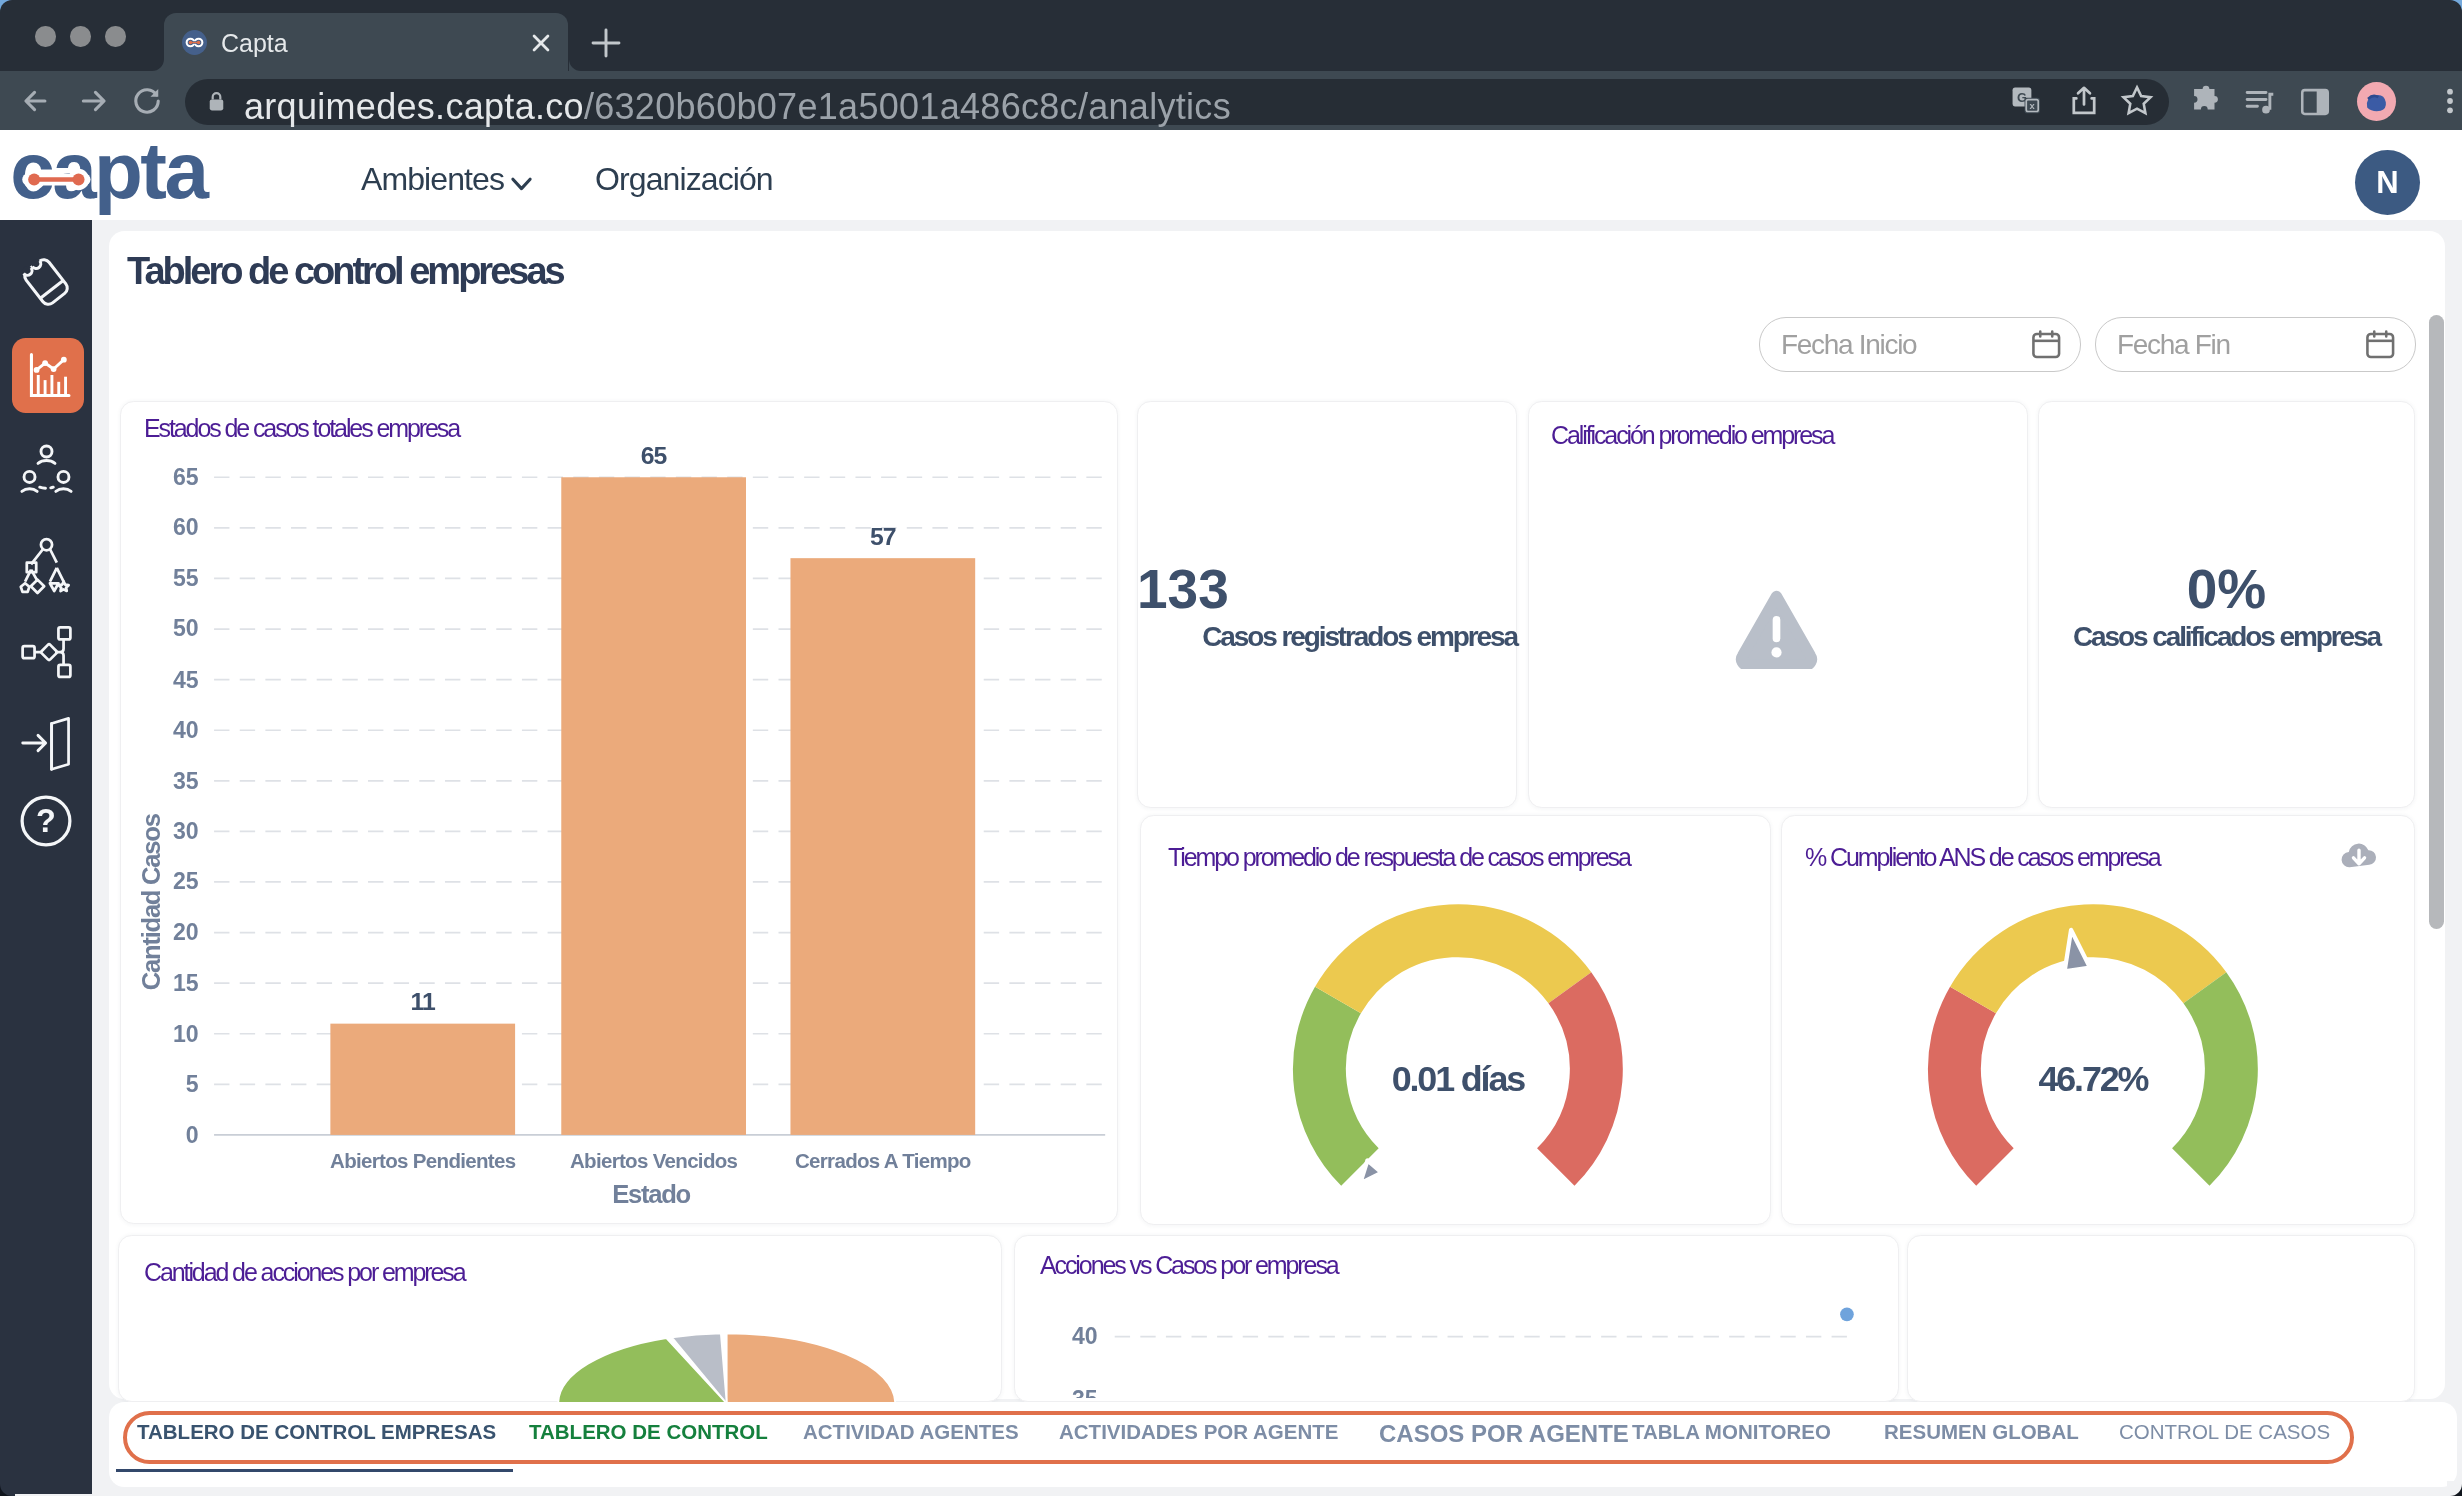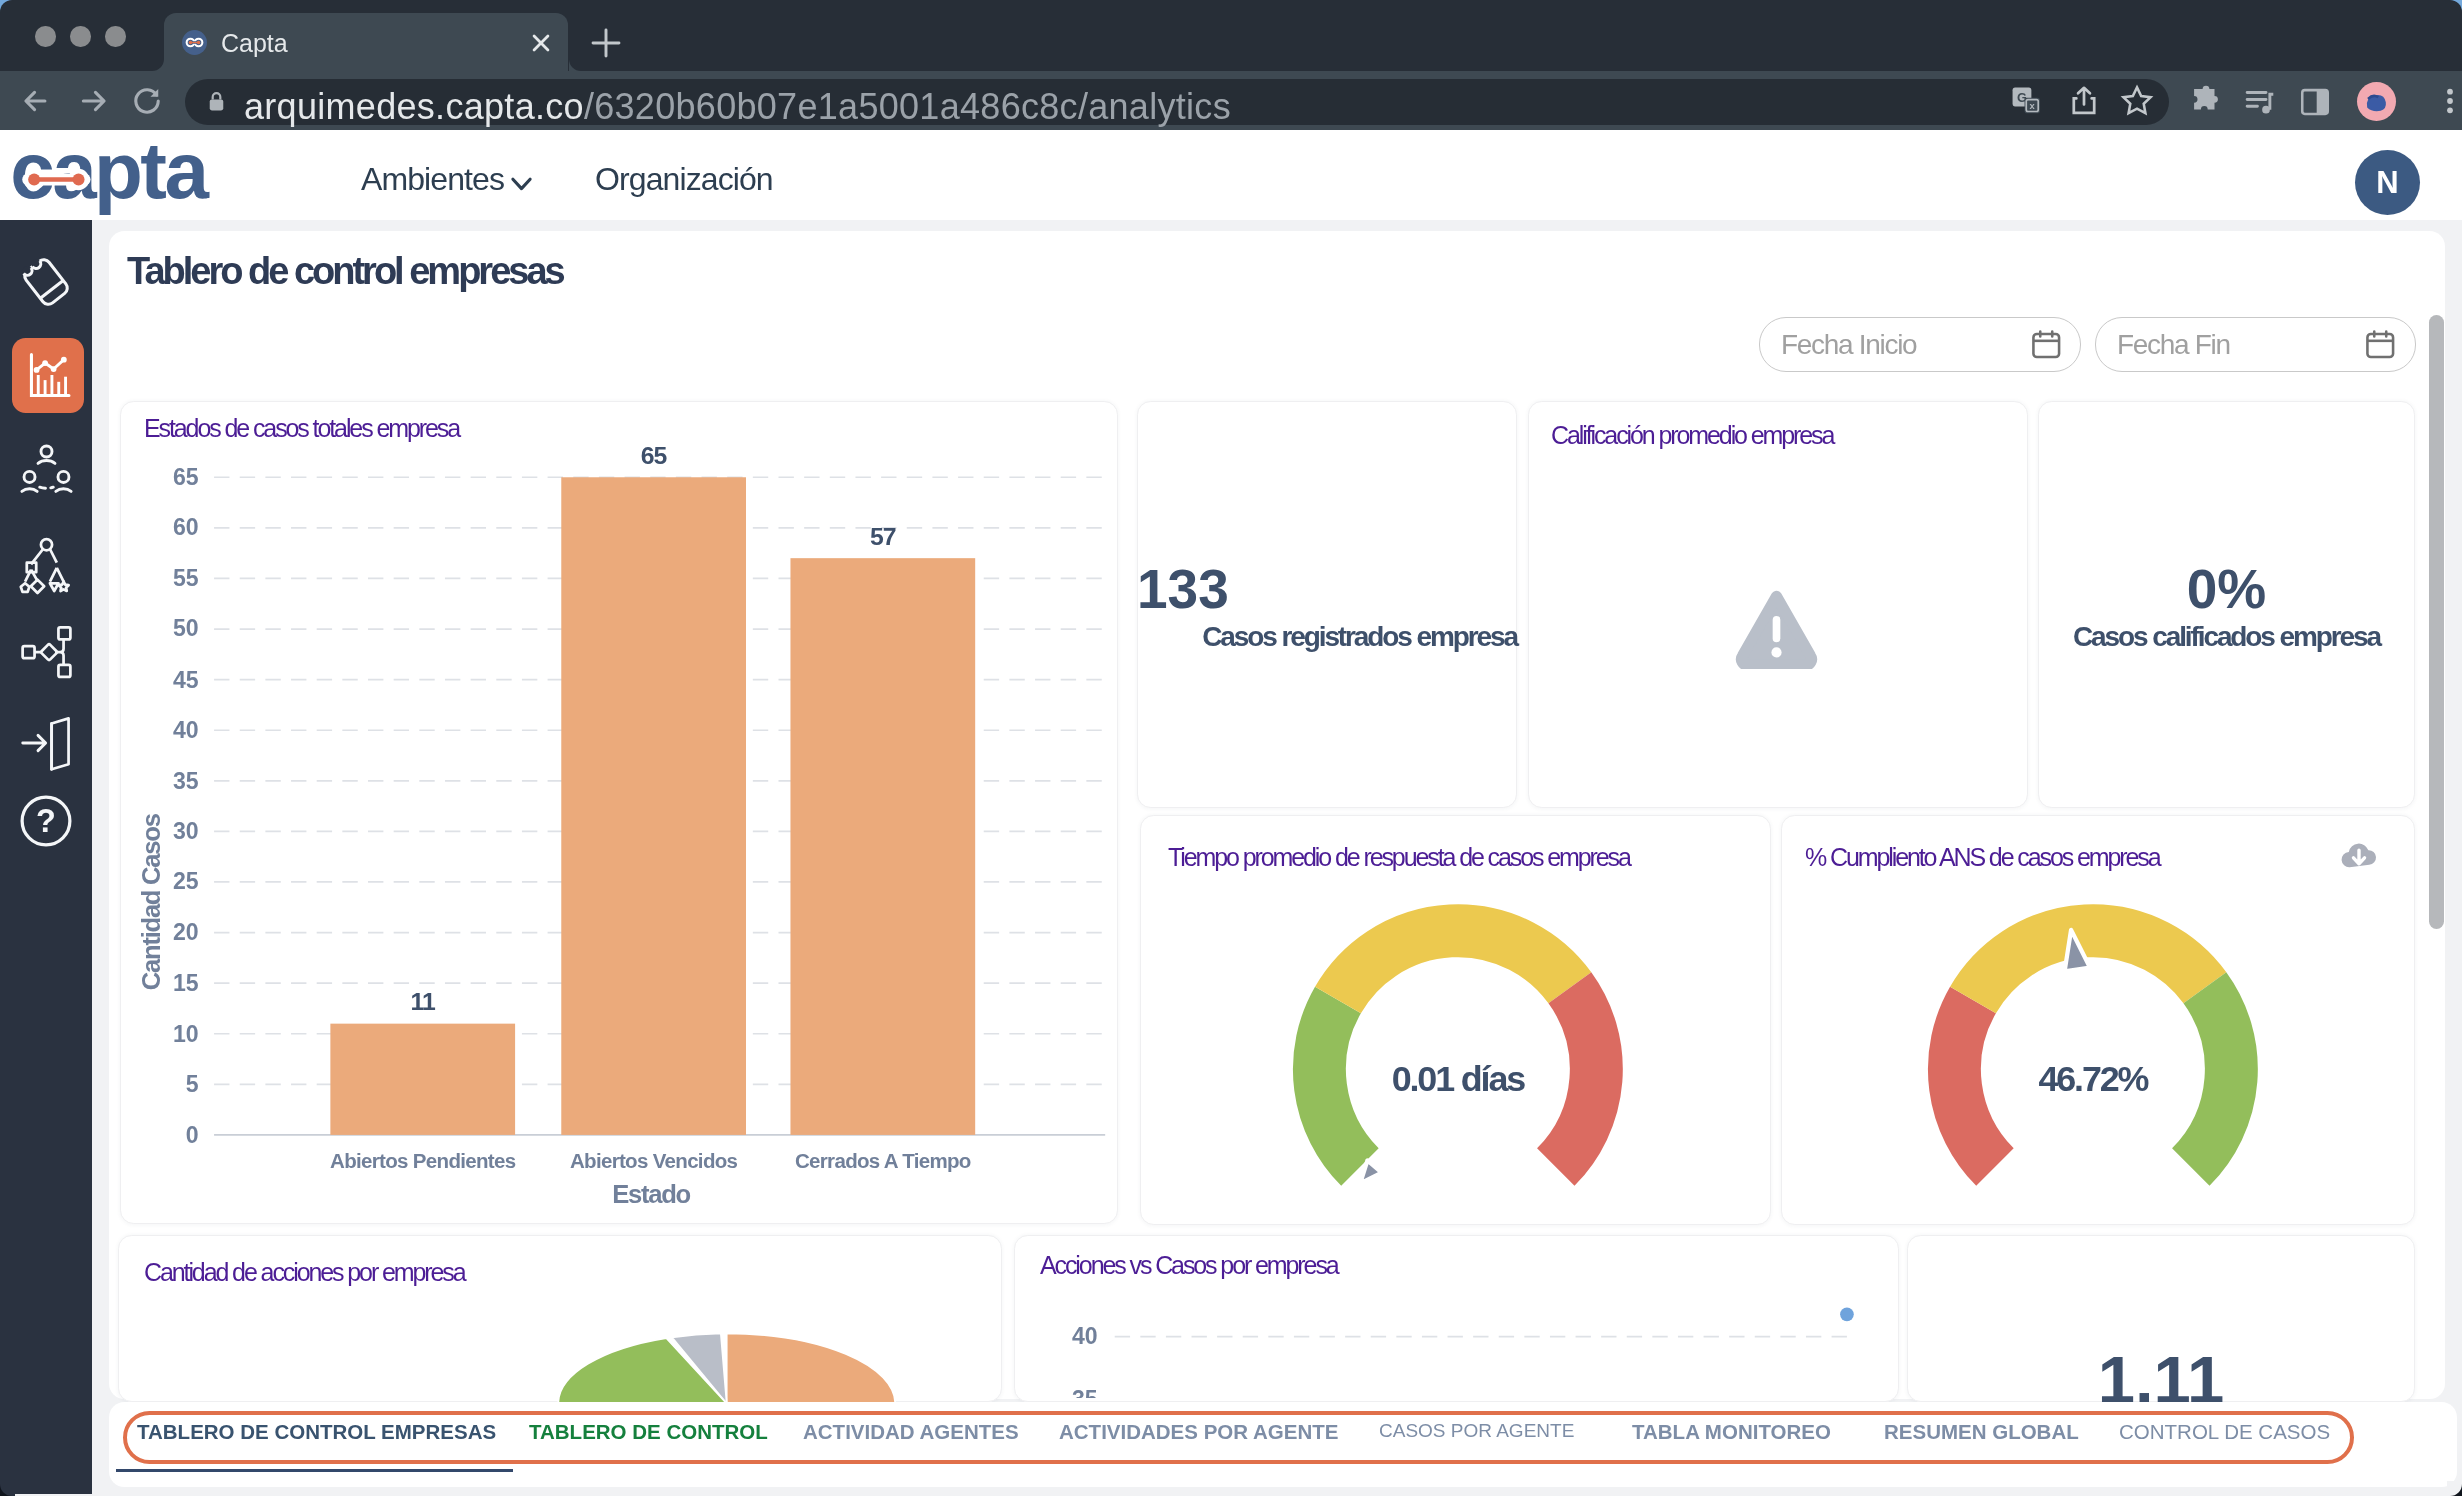--- a/index.html
+++ b/index.html
@@ -280,28 +280,27 @@
       <path d="M 712 197 L 641.4 120.4 A 197 82 0 0 0 515.0 197.0 Z" fill="#93BE5B" stroke="#fff" stroke-width="2"></path>
     </svg>
 <div class="ct" style="left:1040px;top:1251px">Acciones vs Casos por empresa</div>
 <svg class="abs" style="left:1014px;top:1235px" width="885" height="163" viewBox="0 0 1035 191">
       <text x="97" y="128" font-size="27" font-weight="bold" fill="#71809A" text-anchor="end" font-family="Liberation Sans">40</text>
       <text x="97" y="202" font-size="27" font-weight="bold" fill="#71809A" text-anchor="end" font-family="Liberation Sans">35</text>
       <path d="M 117 119 H 985" stroke="#DEE1E6" stroke-width="2" stroke-dasharray="18 12"></path>
       <path d="M 117 193 H 985" stroke="#DEE1E6" stroke-width="2" stroke-dasharray="18 12"></path>
       <circle cx="975" cy="93" r="8" fill="#6FA3DC"></circle>
     </svg>
-<div class="abs" style="left:1907px;top:1341px;width:508px;text-align:center;font-size:67px;font-weight:bold;color:#3E506B">1.11</div>
 <div class="abs" style="left:109px;top:1402px;width:2348px;height:85px;background:#fff;border-radius:15.4px"></div>
 <div class="abs" style="left:123px;top:1411px;width:2231px;height:53px;border:4.3px solid #E0704B;border-radius:26.5px"></div>
 <div class="abs" style="left:137px;top:1420px;font-size:20.5px;font-weight:bold;color:#39536F;white-space:nowrap">TABLERO DE CONTROL EMPRESAS</div>
 <div class="abs" style="left:529px;top:1420px;font-size:20.5px;font-weight:bold;color:#15803d;white-space:nowrap">TABLERO DE CONTROL</div>
 <div class="abs" style="left:803px;top:1420px;font-size:20.5px;font-weight:bold;color:#7D8DA6;white-space:nowrap">ACTIVIDAD AGENTES</div>
 <div class="abs" style="left:1059px;top:1420px;font-size:20.5px;font-weight:bold;color:#7D8DA6;white-space:nowrap">ACTIVIDADES POR AGENTE</div>
-<div class="abs" style="left:1379px;top:1420px;font-size:19px;font-weight:normal;color:#7D8DA6;white-space:nowrap">CASOS POR AGENTE</div>
+<div class="abs" style="left:1379px;top:1420px;font-size:24px;font-weight:bold;color:#7D8DA6;white-space:nowrap">CASOS POR AGENTE</div>
 <div class="abs" style="left:1632px;top:1420px;font-size:20.5px;font-weight:bold;color:#7D8DA6;white-space:nowrap">TABLA MONITOREO</div>
 <div class="abs" style="left:1884px;top:1420px;font-size:20.5px;font-weight:bold;color:#7D8DA6;white-space:nowrap">RESUMEN GLOBAL</div>
 <div class="abs" style="left:2119px;top:1420px;font-size:20.5px;font-weight:normal;color:#7D8DA6;white-space:nowrap">CONTROL DE CASOS</div>
 <div class="abs" style="left:116px;top:1469px;width:397px;height:3.4px;background:#33486B"></div>
 <div class="abs" style="left:2429px;top:315px;width:14.5px;height:614px;border-radius:7.7px;background:#B6B8BB"></div>
 <div class="abs" style="left:0;top:1481px;width:15.4px;height:15.4px;background:#10151D"></div>
 <div class="abs" style="left:0;top:1481px;width:15.4px;height:15.4px;background:#2A3240;border-radius:0 0 0 12px"></div>
 <div class="abs" style="left:2447px;top:1481px;width:15.4px;height:15.4px;background:#10151D"></div>
 <div class="abs" style="left:2447px;top:1481px;width:15.4px;height:15.4px;background:#F1F2F4;border-radius:0 0 12px 0"></div>
 </div>

